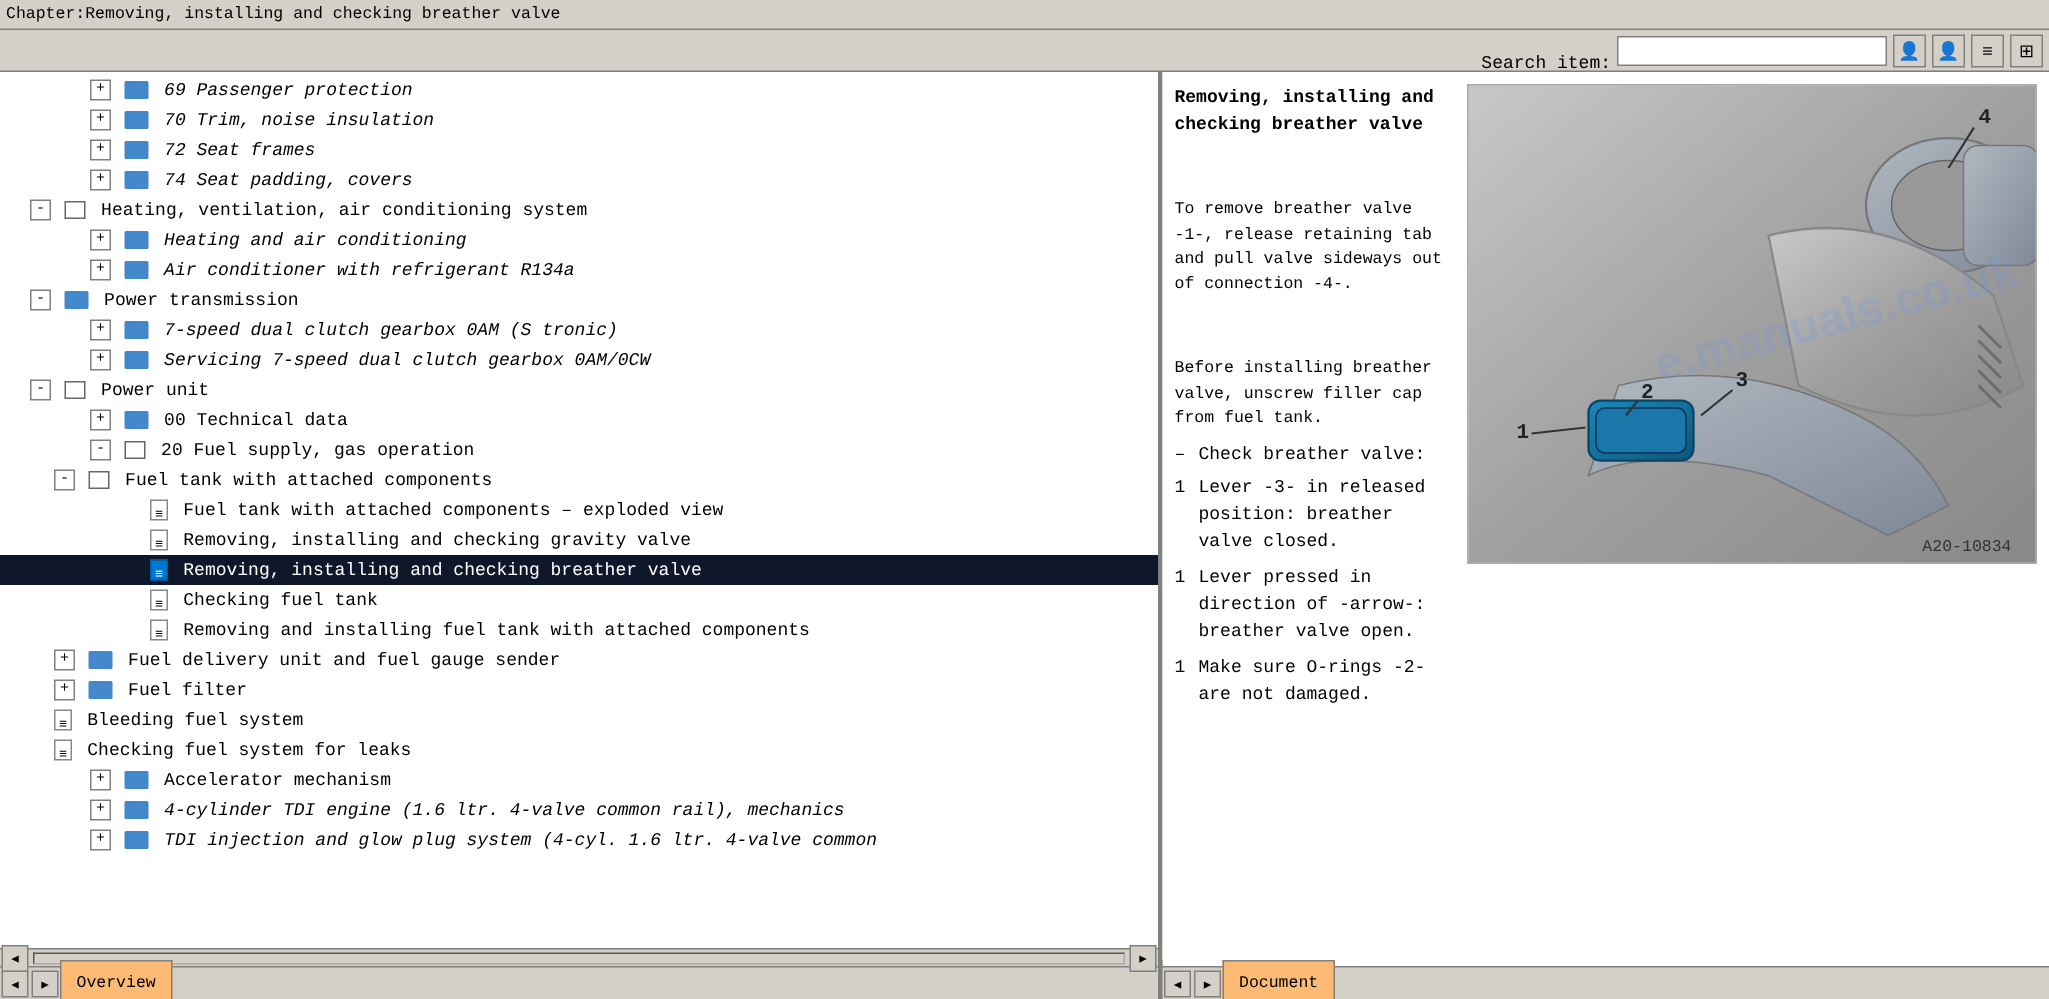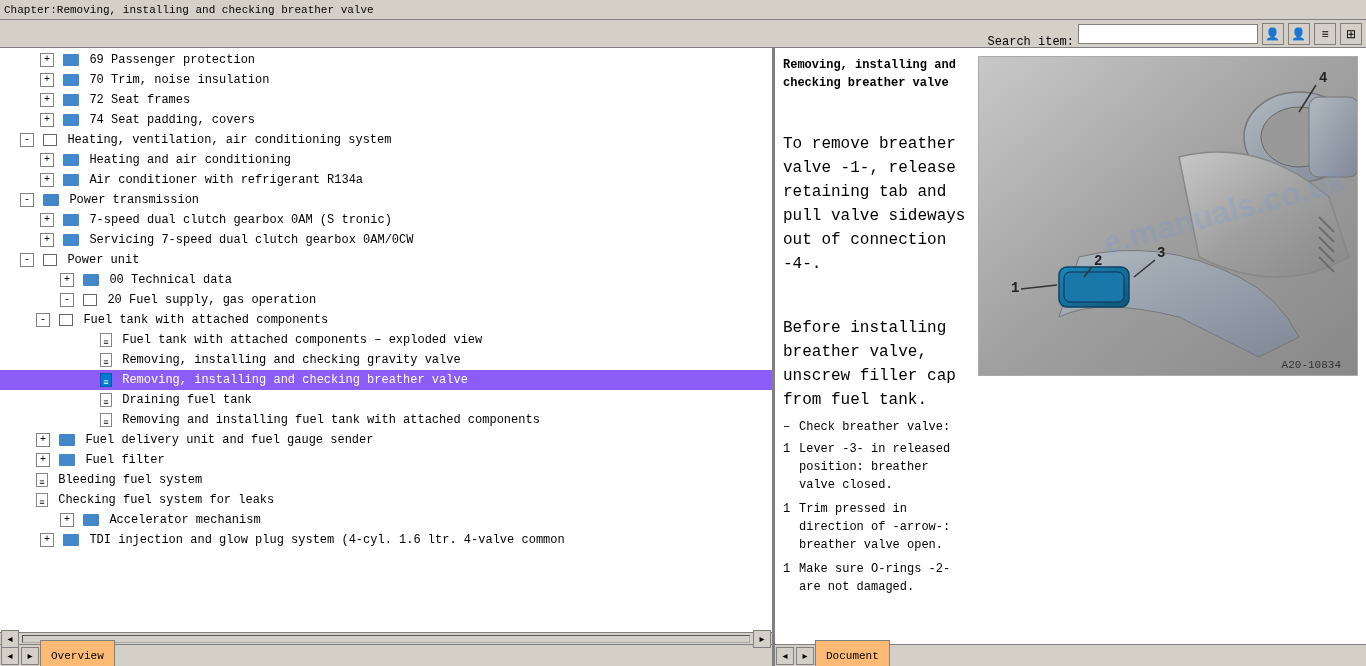--- a/index.html
+++ b/index.html
@@ -147,28 +147,28 @@
       cursor: pointer;
       margin: 0 1px;
     }
     .tree-item {
       padding: 1px 0 1px 0;
       white-space: nowrap;
       cursor: pointer;
       line-height: 18px;
     }
     .tree-item.selected {
-      background: #8b5cf6;
+      background: #0f172a;
       color: white;
     }
     .tree-item.selected * {
       color: white;
     }
     .indent1 { padding-left: 20px; }
-    .indent2 { padding-left: 40px; }
+    .indent2 { padding-left: 60px; font-style: italic; }
     .indent3 { padding-left: 60px; }
     .indent4 { padding-left: 36px; }
     .indent5 { padding-left: 100px; }
     .expand-icon {
       display: inline-block;
       width: 14px;
       height: 14px;
       border: 1px solid #808080;
       background: white;
       text-align: center;
@@ -194,21 +194,21 @@
       border: 1px solid #666;
       margin-right: 3px;
       vertical-align: middle;
     }
     .doc-section-title {
       font-weight: bold;
       margin-bottom: 4px;
     }
     .doc-para {
       margin-bottom: 6px;
-      font-size: 16px;
+      font-size: 11px;
       margin-top: 40px;
     }
     .numbered-item {
       display: flex;
       margin-bottom: 6px;
     }
     .num {
       width: 16px;
       min-width: 16px;
     }
@@ -328,21 +328,21 @@
       <div class="tree-item indent5">
         <span style="display:inline-block;width:12px;height:14px;background:#fff;border:1px solid #888;margin-right:3px;vertical-align:middle;font-size:9px;text-align:center;">≡</span>
         <span>Removing, installing and checking gravity valve</span>
       </div>
       <div class="tree-item selected indent5">
         <span style="display:inline-block;width:12px;height:14px;background:#0078d4;border:1px solid #005fa3;margin-right:3px;vertical-align:middle;font-size:9px;text-align:center;">≡</span>
         <span>Removing, installing and checking breather valve</span>
       </div>
       <div class="tree-item indent5">
         <span style="display:inline-block;width:12px;height:14px;background:#fff;border:1px solid #888;margin-right:3px;vertical-align:middle;font-size:9px;text-align:center;">≡</span>
-        <span>Draining fuel tank</span>
+        <span>Checking fuel tank</span>
       </div>
       <div class="tree-item indent5">
         <span style="display:inline-block;width:12px;height:14px;background:#fff;border:1px solid #888;margin-right:3px;vertical-align:middle;font-size:9px;text-align:center;">≡</span>
         <span>Removing and installing fuel tank with attached components</span>
       </div>
       <div class="tree-item indent4">
         <span class="expand-icon">+</span>
         <span class="folder-icon"></span>
         <span>Fuel delivery unit and fuel gauge sender</span>
       </div>
@@ -356,20 +356,25 @@
         <span>Bleeding fuel system</span>
       </div>
       <div class="tree-item indent4">
         <span style="display:inline-block;width:12px;height:14px;background:#fff;border:1px solid #888;margin-right:3px;vertical-align:middle;font-size:9px;text-align:center;">≡</span>
         <span>Checking fuel system for leaks</span>
       </div>
       <div class="tree-item indent3">
         <span class="expand-icon">+</span>
         <span class="folder-icon"></span>
         <span>Accelerator mechanism</span>
+      </div>
+      <div class="tree-item indent2">
+        <span class="expand-icon">+</span>
+        <span class="folder-icon"></span>
+        <span>4-cylinder TDI engine (1.6 ltr. 4-valve common rail), mechanics</span>
       </div>
       <div class="tree-item indent2">
         <span class="expand-icon">+</span>
         <span class="folder-icon"></span>
         <span>TDI injection and glow plug system (4-cyl. 1.6 ltr. 4-valve common</span>
       </div>
 
     </div>
     <div class="scrollbar-h">
       <button class="nav-btn">◂</button>
@@ -391,21 +396,21 @@
         <div class="dash-item">
           <span class="dash">–</span>
           <span>Check breather valve:</span>
         </div>
         <div class="numbered-item">
           <span class="num">1</span>
           <span>Lever -3- in released position: breather valve closed.</span>
         </div>
         <div class="numbered-item">
           <span class="num">1</span>
-          <span>Trim pressed in direction of -arrow-: breather valve open.</span>
+          <span>Lever pressed in direction of -arrow-: breather valve open.</span>
         </div>
         <div class="numbered-item">
           <span class="num">1</span>
           <span>Make sure O-rings -2- are not damaged.</span>
         </div>
       </div>
       <div class="doc-image">
 
         <svg width="380" height="320" viewBox="0 0 380 320" style="position:absolute;top:0;left:0;">
 

